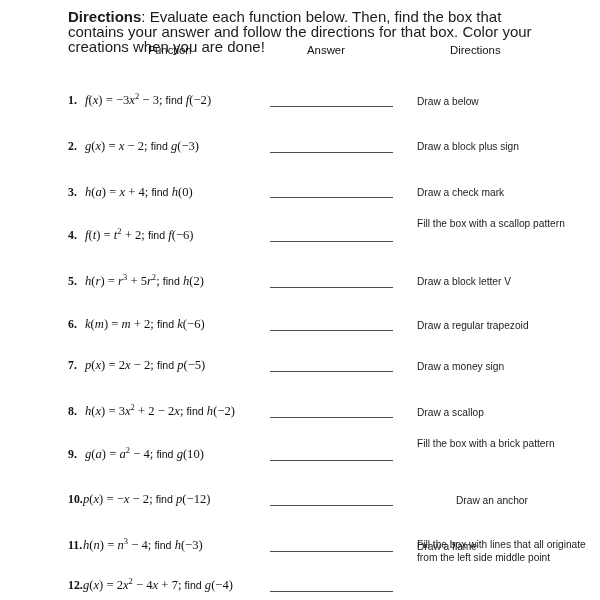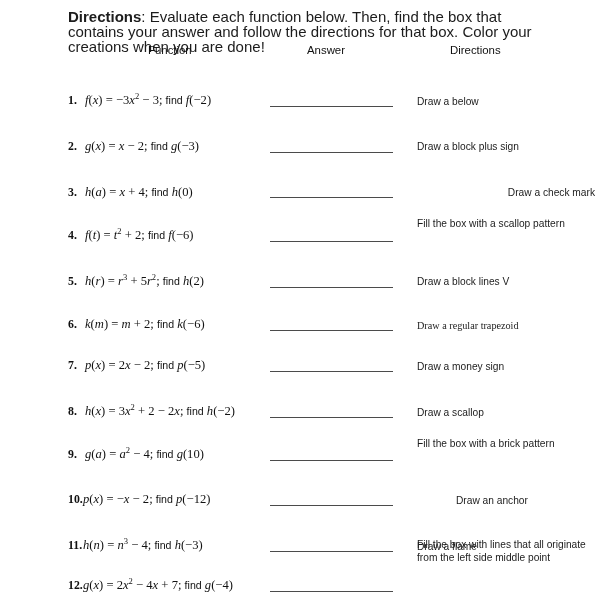--- a/index.html
+++ b/index.html
@@ -141,36 +141,36 @@
       <div class="dir-cell" style="top: 95px;">Draw a below</div>
     </div>
     <div class="row">
       <div class="fn-cell" style="top: 139px;"><span class="num">2.</span><span class="expr" title="g(x) = x − 2; find g(−3)"><i>g</i><span class="paren">(</span><i>x</i><span class="paren">)</span> <span class="op">=</span> <i>x</i> <span class="op">−</span> <span class="num-lit">2</span><span class="paren">;</span> <span class="find">find</span> <i>g</i><span class="paren">(−3)</span></span></div>
       <div class="blank-line" style="top: 152px;"></div>
       <div class="dir-cell" style="top: 140px;">Draw a block plus sign</div>
     </div>
     <div class="row">
       <div class="fn-cell" style="top: 185px;"><span class="num">3.</span><span class="expr" title="h(a) = x + 4; find h(0)"><i>h</i><span class="paren">(</span><i>a</i><span class="paren">)</span> <span class="op">=</span> <i>x</i> <span class="op">+</span> <span class="num-lit">4</span><span class="paren">;</span> <span class="find">find</span> <i>h</i><span class="paren">(0)</span></span></div>
       <div class="blank-line" style="top: 197px;"></div>
-      <div class="dir-cell" style="top: 186px; text-align: right;">Draw a check mark</div>
+      <div class="dir-cell" style="top: 186px;">Draw a check mark</div>
     </div>
     <div class="row">
       <div class="fn-cell" style="top: 228px;"><span class="num">4.</span><span class="expr" title="f(t) = t² + 2; find f(−6)"><i>f</i><span class="paren">(</span><i>t</i><span class="paren">)</span> <span class="op">=</span> <i>t</i><sup><span class="num-lit">2</span></sup> <span class="op">+</span> <span class="num-lit">2</span><span class="paren">;</span> <span class="find">find</span> <i>f</i><span class="paren">(−6)</span></span></div>
       <div class="blank-line" style="top: 241px;"></div>
       <div class="dir-cell" style="top: 217px;">Fill the box with a scallop pattern</div>
     </div>
     <div class="row">
       <div class="fn-cell" style="top: 274px;"><span class="num">5.</span><span class="expr" title="h(r) = r³ + 5r²; find h(2)"><i>h</i><span class="paren">(</span><i>r</i><span class="paren">)</span> <span class="op">=</span> <i>r</i><sup><span class="num-lit">3</span></sup> <span class="op">+</span> <span class="num-lit">5</span><i>r</i><sup><span class="num-lit">2</span></sup><span class="paren">;</span> <span class="find">find</span> <i>h</i><span class="paren">(2)</span></span></div>
       <div class="blank-line" style="top: 287px;"></div>
-      <div class="dir-cell" style="top: 275px;">Draw a block lines V</div>
+      <div class="dir-cell" style="top: 275px;">Draw a block letter V</div>
     </div>
     <div class="row">
       <div class="fn-cell" style="top: 317px;"><span class="num">6.</span><span class="expr" title="k(m) = m + 2; find k(−6)"><i>k</i><span class="paren">(</span><i>m</i><span class="paren">)</span> <span class="op">=</span> <i>m</i> <span class="op">+</span> <span class="num-lit">2</span><span class="paren">;</span> <span class="find">find</span> <i>k</i><span class="paren">(−6)</span></span></div>
       <div class="blank-line" style="top: 330px;"></div>
-      <div class="dir-cell" style="top: 319px; font-family: Liberation Serif, serif;">Draw a regular trapezoid</div>
+      <div class="dir-cell" style="top: 319px;">Draw a regular trapezoid</div>
     </div>
     <div class="row">
       <div class="fn-cell" style="top: 358px;"><span class="num">7.</span><span class="expr" title="p(x) = 2x − 2; find p(−5)"><i>p</i><span class="paren">(</span><i>x</i><span class="paren">)</span> <span class="op">=</span> <span class="num-lit">2</span><i>x</i> <span class="op">−</span> <span class="num-lit">2</span><span class="paren">;</span> <span class="find">find</span> <i>p</i><span class="paren">(−5)</span></span></div>
       <div class="blank-line" style="top: 371px;"></div>
       <div class="dir-cell" style="top: 360px;">Draw a money sign</div>
     </div>
     <div class="row">
       <div class="fn-cell" style="top: 404px;"><span class="num">8.</span><span class="expr" title="h(x) = 3x² + 2 − 2x; find h(−2)"><i>h</i><span class="paren">(</span><i>x</i><span class="paren">)</span> <span class="op">=</span> <span class="num-lit">3</span><i>x</i><sup><span class="num-lit">2</span></sup> <span class="op">+</span> <span class="num-lit">2</span> <span class="op">−</span> <span class="num-lit">2</span><i>x</i><span class="paren">;</span> <span class="find">find</span> <i>h</i><span class="paren">(−2)</span></span></div>
       <div class="blank-line" style="top: 417px;"></div>
       <div class="dir-cell" style="top: 406px;">Draw a scallop</div>

